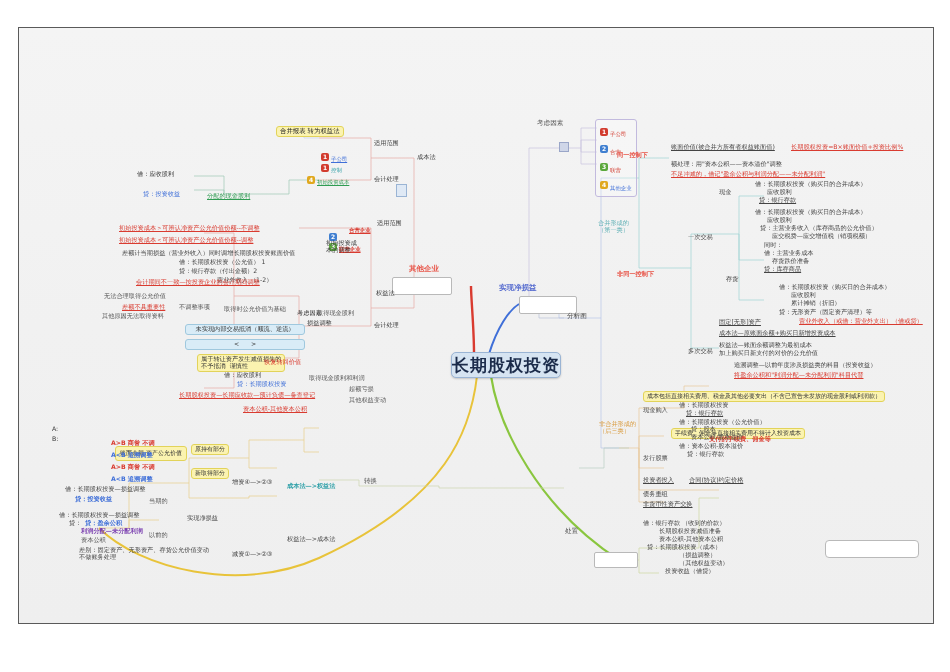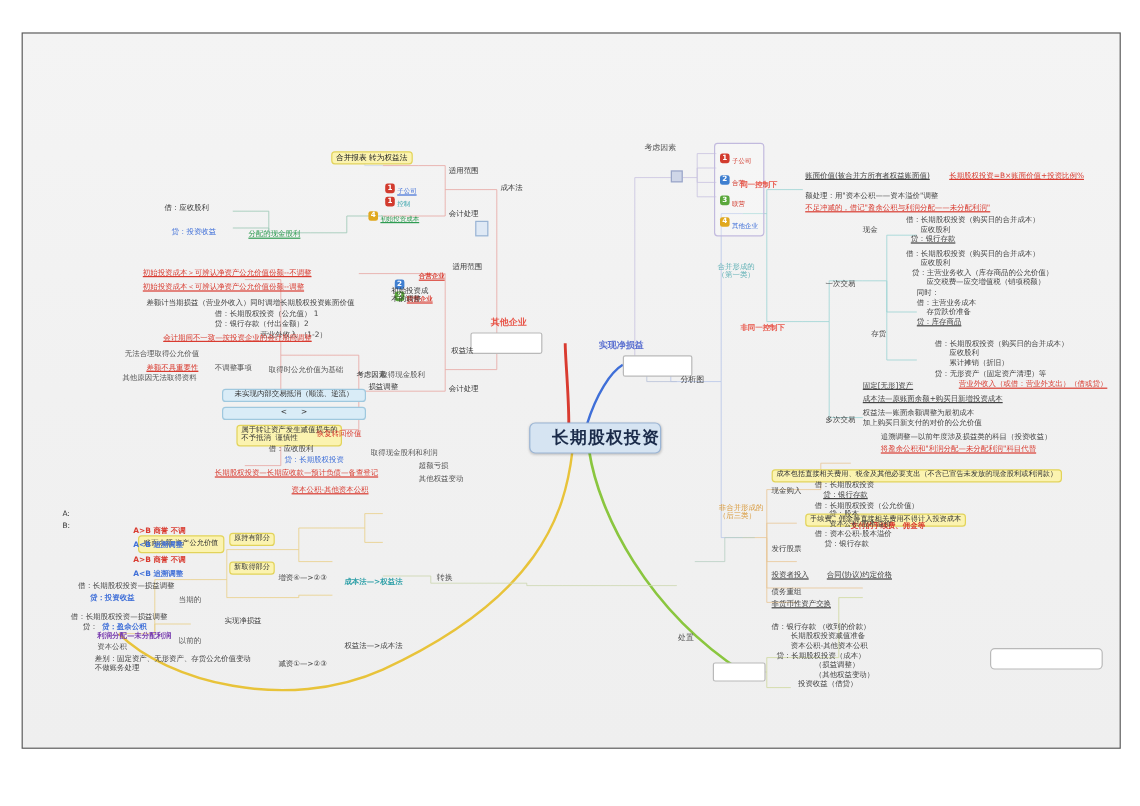--- a/index.html
+++ b/index.html
@@ -2,22 +2,22 @@
 <html><head>
 <meta charset="utf-8">
 <style>
   html,body{margin:0;padding:0;background:#ffffff;}
   body{width:950px;height:672px;font-family:"DejaVu Sans","Liberation Sans",sans-serif;}
   #canvas{position:absolute;left:18px;top:27px;width:914px;height:595px;
           background:linear-gradient(180deg,#f4f4f4 0%,#f1f1f1 50%,#efefef 100%);
           border:1px solid #5a5a5a;overflow:hidden;}
   .svglayer{position:absolute;left:0;top:0;width:914px;height:595px;}
   .nd{position:absolute;white-space:nowrap;line-height:1.12;}
-  .ctr{left:422px;top:324px;width:108px;height:24px;background:#d6e4f2;border:1px solid #9ab4d4;
-       border-radius:5px;color:#1b2b4a;font-size:14px;font-weight:bold;text-align:right;
+  .ctr{left:432px;top:324px;width:108px;height:24px;background:#d6e4f2;border:1px solid #9ab4d4;
+       border-radius:5px;color:#1b2b4a;font-size:17px;font-weight:bold;text-align:right;
        line-height:24px;letter-spacing:1px;box-shadow:0 1px 2px rgba(0,0,0,.18);}
   .emptybox{background:#ffffff;border:1px solid #b9b9b9;border-radius:2px;}
   .t{font-size:6.2px;color:#3a3a3a;}
   .redb{color:#d93b30;font-weight:bold;}
   .blue{color:#3f6fd8;}
   .green{color:#2f9c52;}
   .ul{text-decoration:underline;}
   .hl{background:#fbf3b0;border:1px solid #e2d35a;border-radius:3px;padding:1px 3px;}
   .hlblue{background:#d9ecf7;border:1px solid #9fc8de;border-radius:3px;padding:1px 3px;}
   .num{display:inline-block;width:8px;height:8px;border-radius:2px;color:#fff;font-size:6px;

